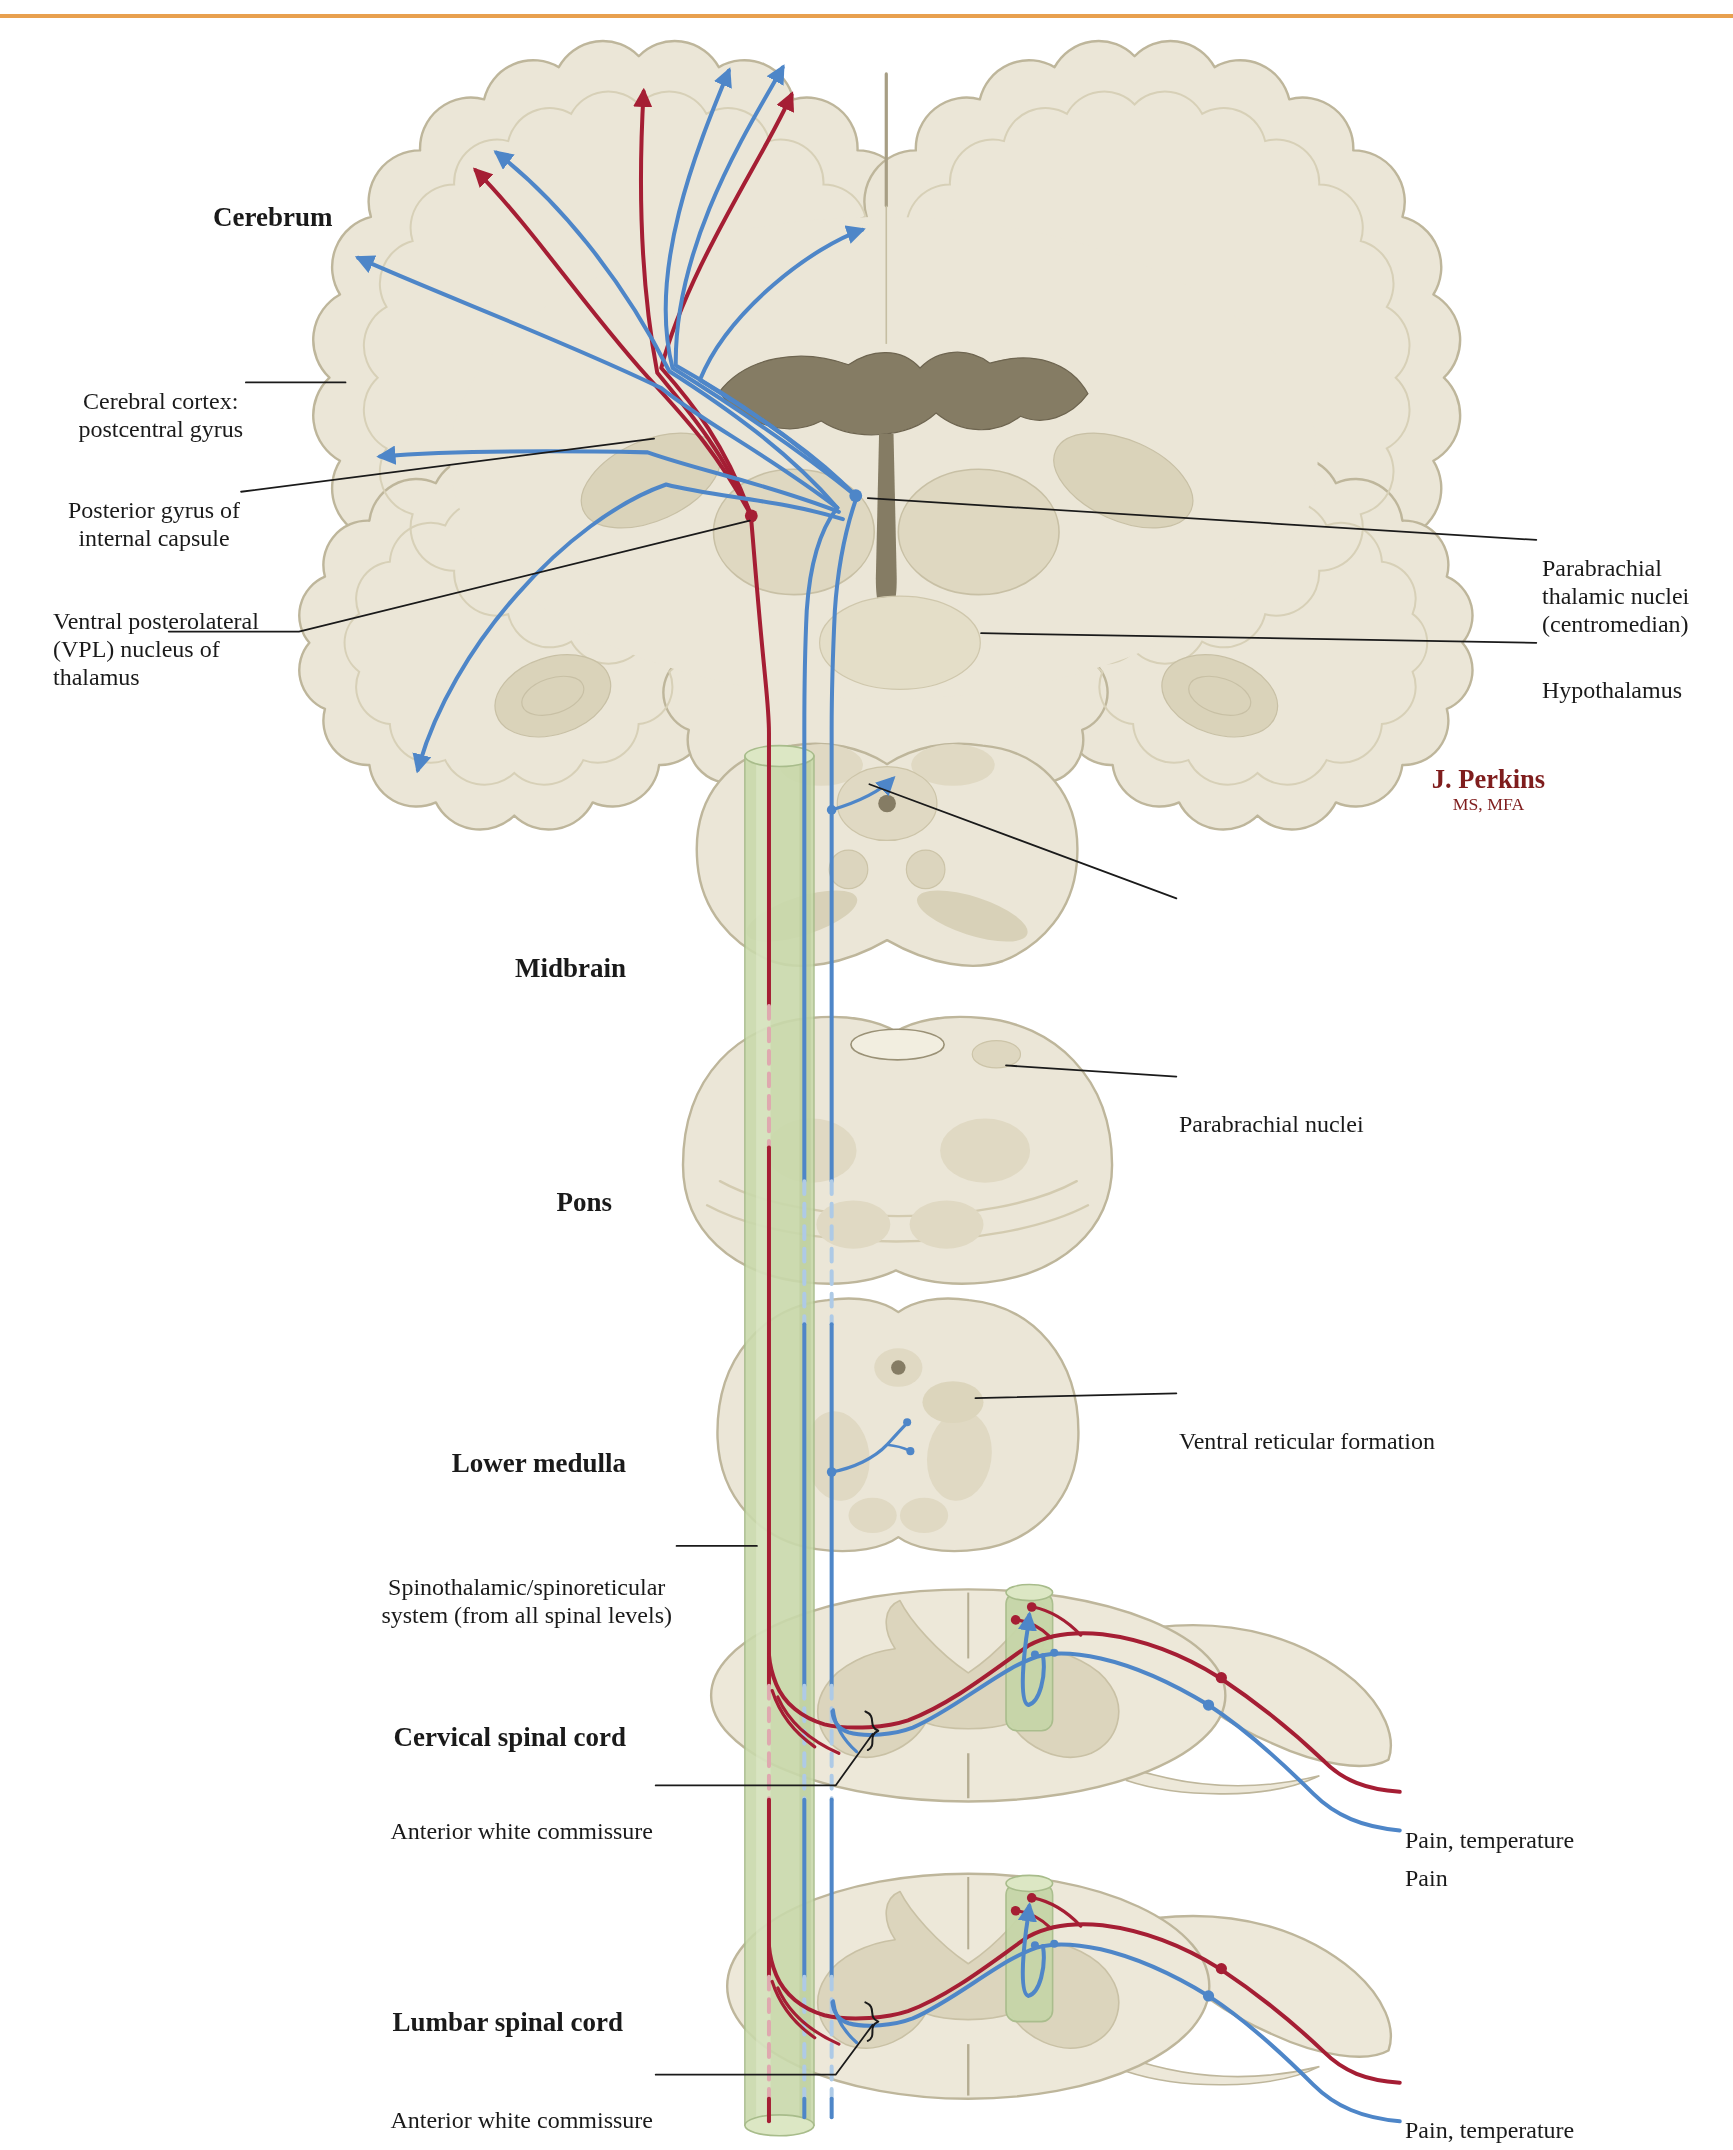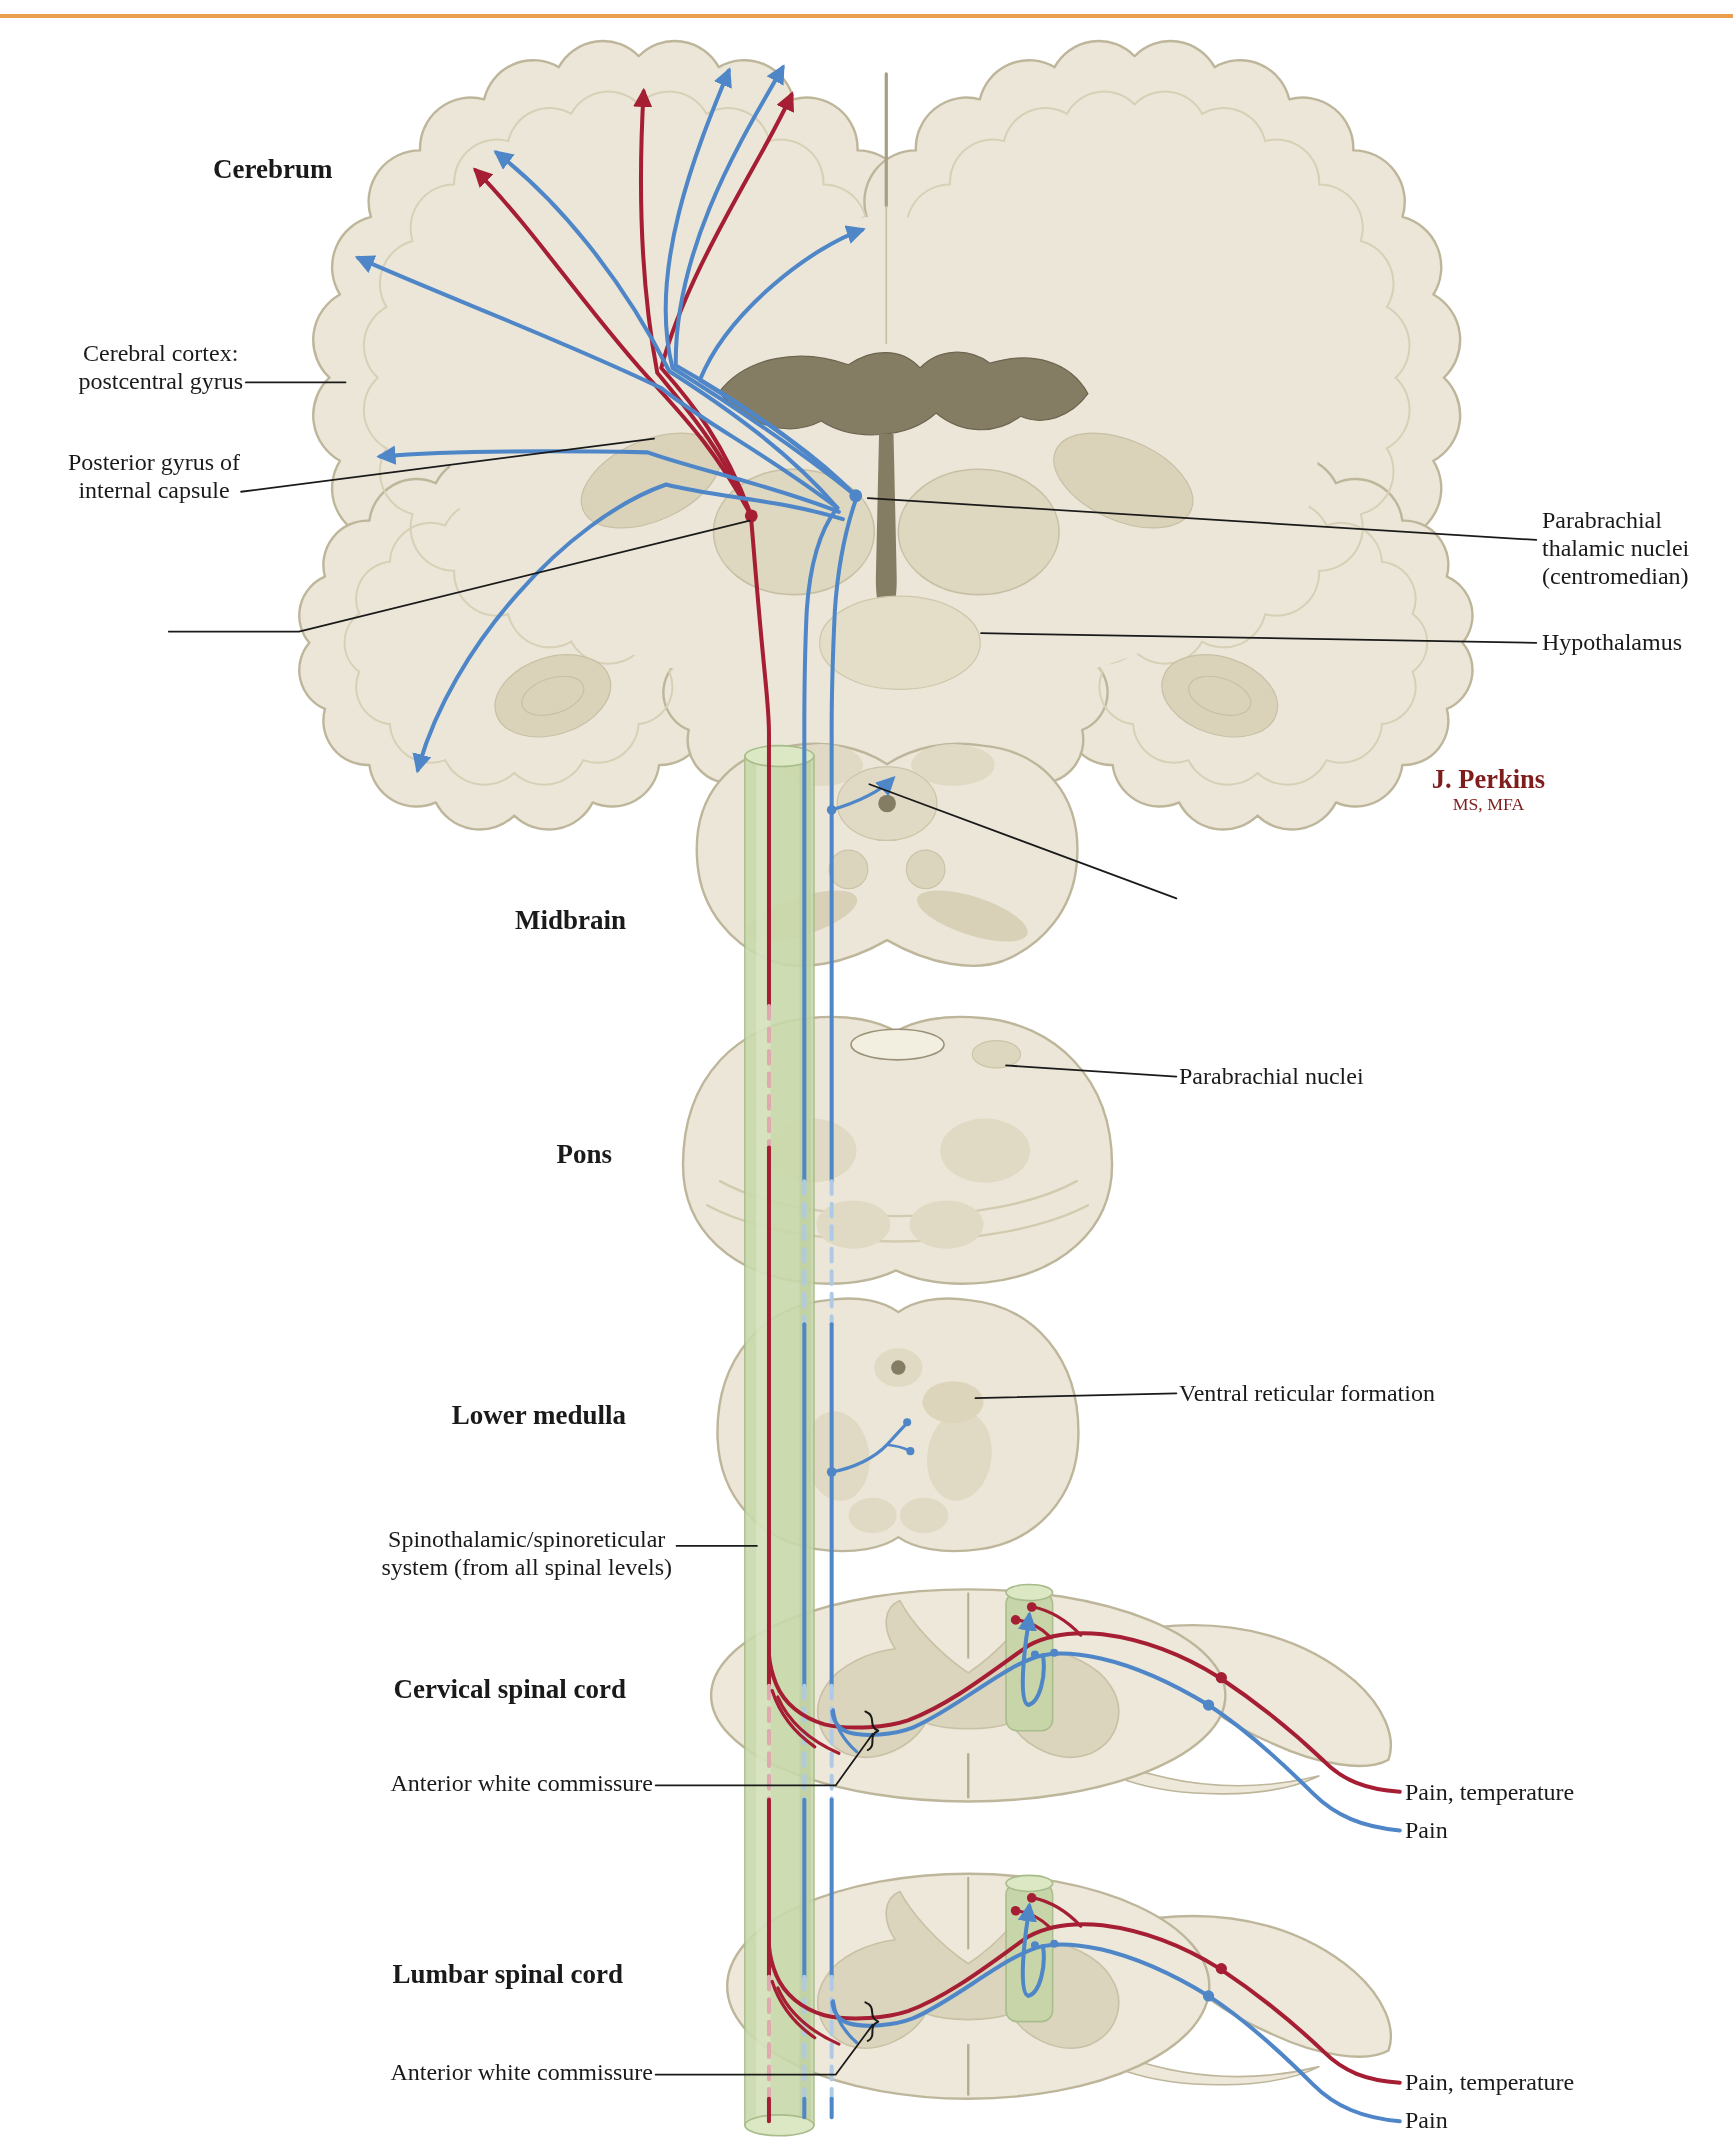--- a/index.html
+++ b/index.html
@@ -1,19 +1,19 @@
 <!DOCTYPE html>
 <html style="font-size:13px"><head>
 <meta charset="utf-8">
 <style>
   html,body{margin:0;padding:0;background:#ffffff;}
   #stage{position:relative;width:1734px;height:2151px;background:#fff;overflow:hidden;
          font-family:"Liberation Serif",serif;color:#1a1a1a;}
   #art{position:absolute;left:0;top:0;}
-  .lbl{position:absolute;font-size:24px;line-height:28px;white-space:nowrap;}
+  .lbl{position:absolute;font-size:24px;line-height:28px;white-space:nowrap;margin-top:48px;}
   .lbl.b{font-weight:bold;font-size:27px;line-height:30.5px;}
   .lbl.ra{text-align:center;}
   .ln{display:block;}
   .credit{position:absolute;text-align:center;color:#7f1d1d;}
   .credit .nm{display:block;font-weight:bold;font-size:26.5px;line-height:29px;}
   .credit .dg{display:block;font-size:17.7px;line-height:21px;}
 </style>
 </head>
 <body>
 
@@ -207,20 +207,25 @@
   <div class="lbl ra" style="right:1491px;top:339px">
     <span class="ln">Cerebral cortex:</span>
     <span class="ln">postcentral gyrus</span>
   </div>
 
   <div class="lbl ra" style="right:1494px;top:448px">
     <span class="ln">Posterior gyrus of</span>
     <span class="ln">internal capsule</span>
   </div>
 
+  <div class="lbl" style="left:53px;top:559px">
+    <span class="ln">Ventral posterolateral</span>
+    <span class="ln">(VPL) nucleus of</span>
+    <span class="ln">thalamus</span>
+  </div>
 
   <div class="lbl" style="left:1542px;top:506px">
     <span class="ln">Parabrachial</span>
     <span class="ln">thalamic nuclei</span>
     <span class="ln">(centromedian)</span>
   </div>
 
   <div class="lbl" style="left:1542px;top:628px">Hypothalamus</div>
 
   <div class="credit" style="left:1408px;top:765px;width:161px">

